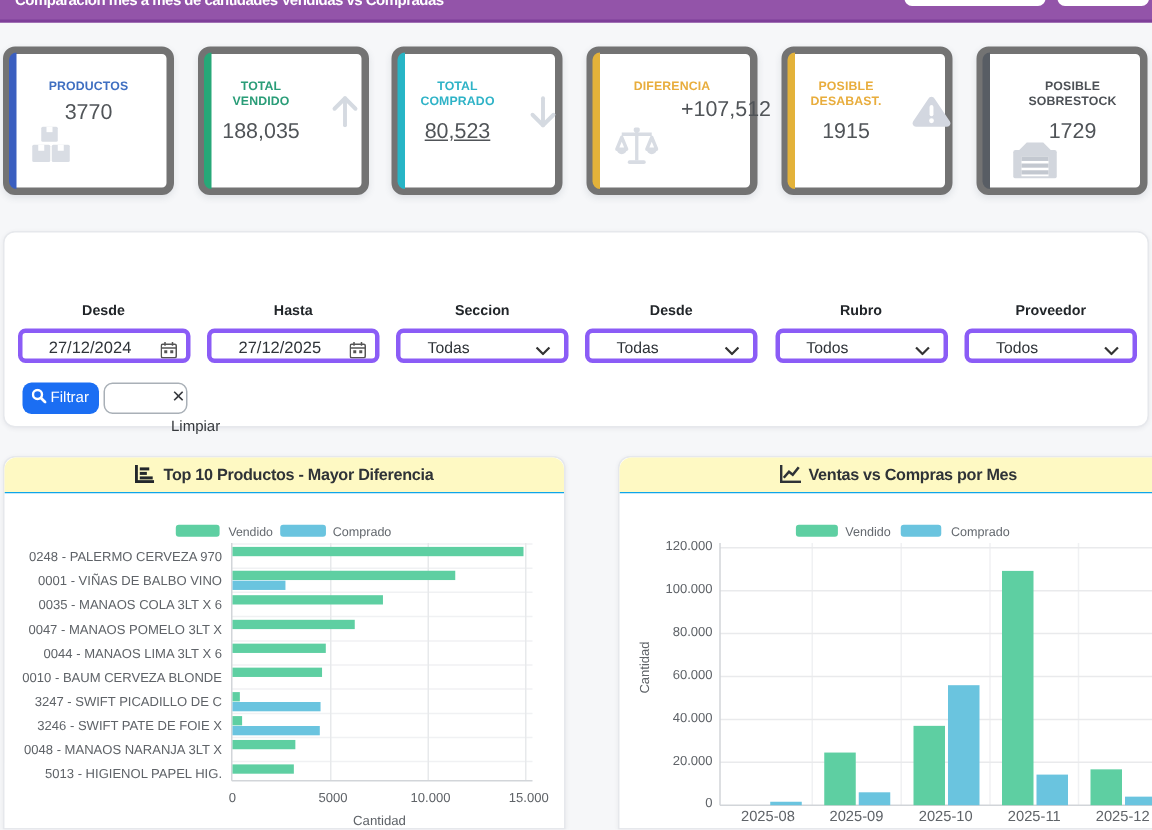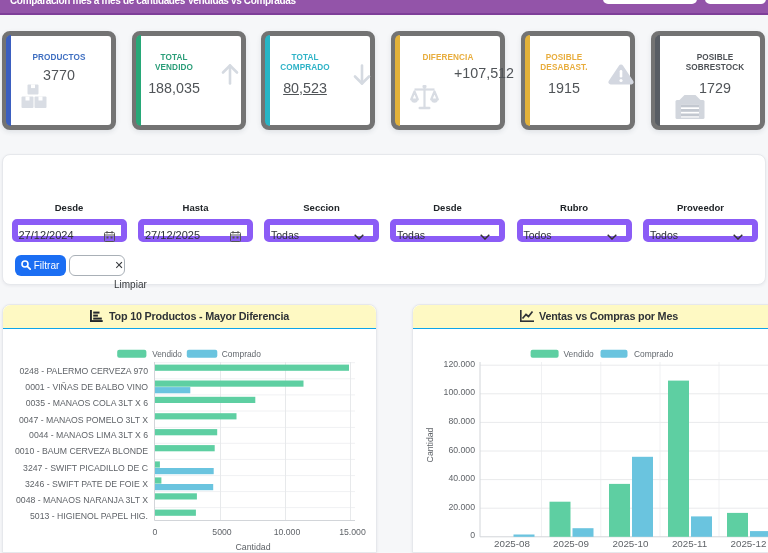--- a/index.html
+++ b/index.html
@@ -14,21 +14,21 @@
   
   .card { position:absolute; top:31px; width:114px; height:99px; background:#fff; border-radius:8px; box-shadow:0 2px 5px rgba(60,70,90,.12); border:5px solid #737373; }
   .card .bord { position:absolute; left:-1px; top:-1px; bottom:-1px; width:5px; border-radius:8px 0 0 8px; }
   .card .lbl { position:absolute; width:100%; text-align:center; font-size:8.2px; font-weight:bold; letter-spacing:.1px; line-height:9.7px; }
   .card .val { position:absolute; width:100%; text-align:center; font-size:14.3px; color:#505458; line-height:15px; }
   
   .fcard { position:absolute; left:2px; top:154px; width:764px; height:131px; background:#fff; border:1px solid #e6e8ec; border-radius:8px; box-shadow:0 1px 3px rgba(60,70,90,.08); }
   .fhead { position:absolute; left:0; top:0; width:100%; height:31px; background:#f8f9fa; border-bottom:1px solid #e4e7ea; border-radius:8px 8px 0 0; }
   .fhead .ftitle { position:absolute; left:0; top:12px; width:100%; text-align:center; font-size:10px; font-weight:bold; color:#25282c; }
   .flabel { position:absolute; top:47px; font-size:9.5px; font-weight:bold; color:#212529; text-align:center; width:115px; }
-  .finput { position:absolute; top:64px; width:115px; height:23px; border:6px solid #8b5cf6; border-radius:5px; background:#fff; font-size:11px; color:#2e3338; line-height:21px; padding-left:1px; }
+  .finput { position:absolute; top:64px; width:115px; height:23px; border:3px solid #8b5cf6; border-radius:5px; background:#fff; font-size:11px; color:#2e3338; line-height:21px; padding-left:18px; }
   .fbtn-blue { position:absolute; left:11.5px; top:100px; width:51px; height:21px; background:#1b6ef3; border-radius:6px; color:#fff; font-size:10px; font-weight:normal; text-align:center; line-height:21px; }
   .fbtn-white { position:absolute; left:66px; top:100px; width:56px; height:21px; background:#fff; border:1px solid #a9b0b7; border-radius:6px; color:#36393d; font-size:10px; text-align:center; line-height:19px;padding-left:44px; }
   
   .ccard { position:absolute; top:304px; background:#fff; border:1px solid #e6e8ec; border-radius:8px 8px 0 0; box-shadow:0 1px 3px rgba(60,70,90,.08); }
   .chead { position:absolute; left:0; top:0; width:100%; height:24px; background:#fef9c3; border-bottom:1px solid #0ea5e9; border-radius:8px 8px 0 0; }
   .chead .ctitle { position:absolute; left:0; top:5px; width:100%; text-align:center; font-size:10.8px; font-weight:bold; color:#2f3337; }
 </style>
 </head>
 <body>
 

